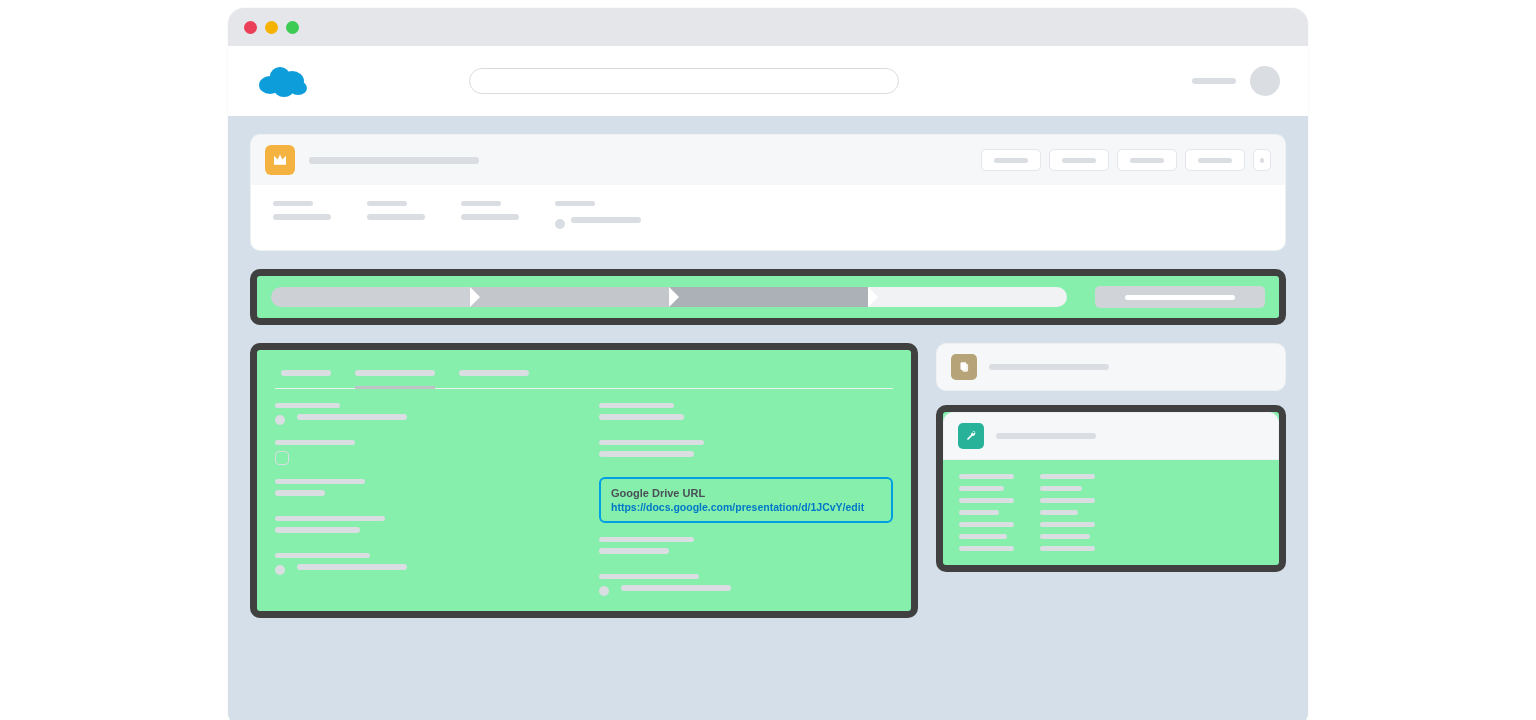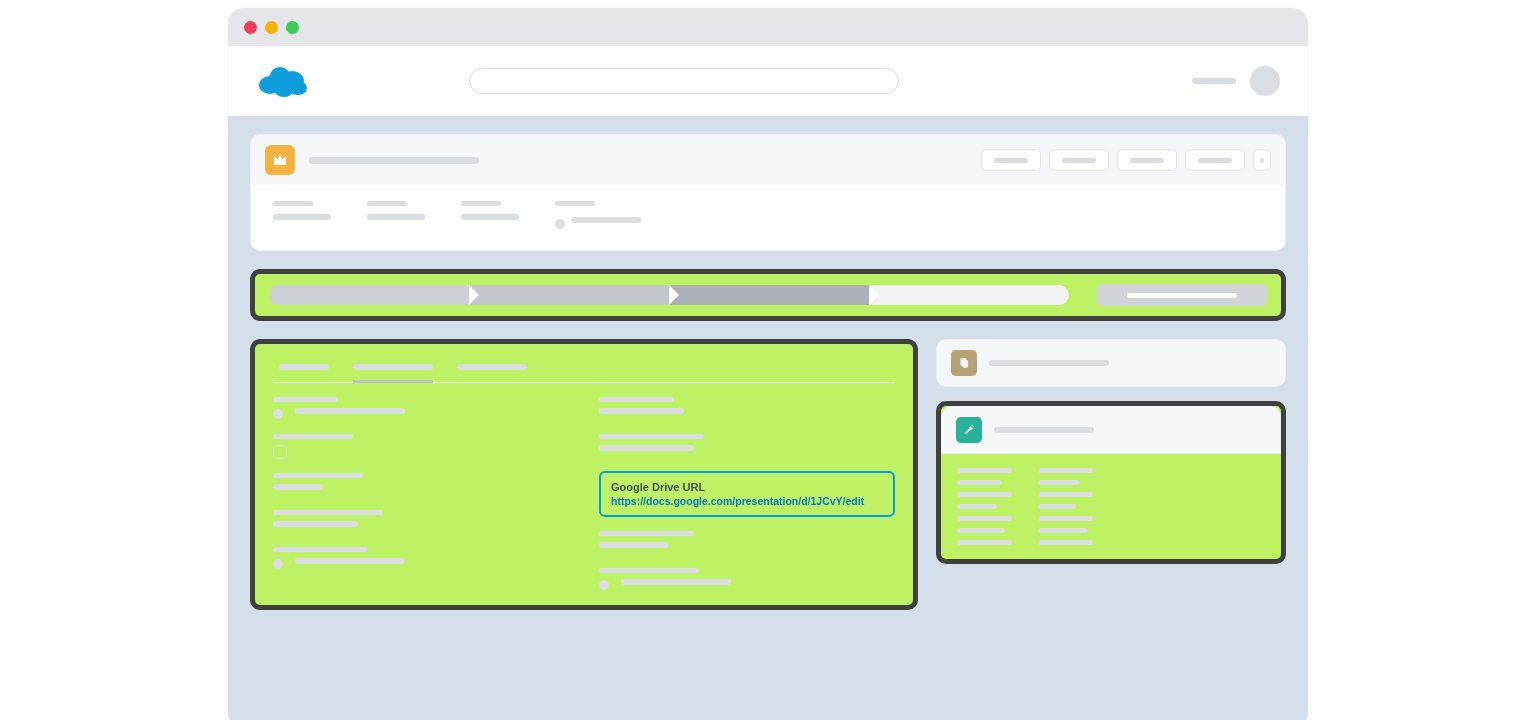--- a/index.html
+++ b/index.html
@@ -30,22 +30,22 @@
   .search {
     margin: 0 auto;
     width: 430px; height: 26px; border: 1.5px solid #D8DCE0; border-radius: 13px;
   }
   .right-group { display: flex; align-items: center; gap: 14px; margin-left: auto; }
   .bar { background: #DADDE1; border-radius: 3px; height: 6px; }
   .bar.lg { height: 7px; }
   .avatar { width: 30px; height: 30px; border-radius: 50%; background: #DADDE1; }
   .content { padding: 18px 22px 0 22px; background: #D4DFE9; height: 612px; overflow: hidden; }
   .card {
-    background: #bef264; border-radius: 10px; padding: 14px 18px;
-    border: 5px solid #404040;
+    background: #86efac; border-radius: 10px; padding: 14px 18px;
+    border: 7px solid #404040;
   }
   .header-card { display: flex; align-items: center; gap: 14px; background:#F6F7F9; padding: 10px 14px; border-radius: 10px 10px 0 0; border:1px solid #EEF0F3; border-bottom:none;}
   .crown-badge {
     width: 30px; height: 30px; border-radius: 6px; background: #F4B240;
     display: flex; align-items: center; justify-content: center;
   }
   .crown-badge svg { width: 16px; height: 16px; }
   .action-buttons { margin-left: auto; display: flex; gap: 8px; }
   .btn { background:#fff; border:1px solid #E3E6EA; border-radius:5px; padding:5px 12px; height:22px; display:flex; align-items:center; }
   .subheader { background:#fff; padding: 16px 22px 18px 22px; border-radius:0 0 10px 10px; border:1px solid #EEF0F3; border-top:none; display:flex; gap:36px; }

